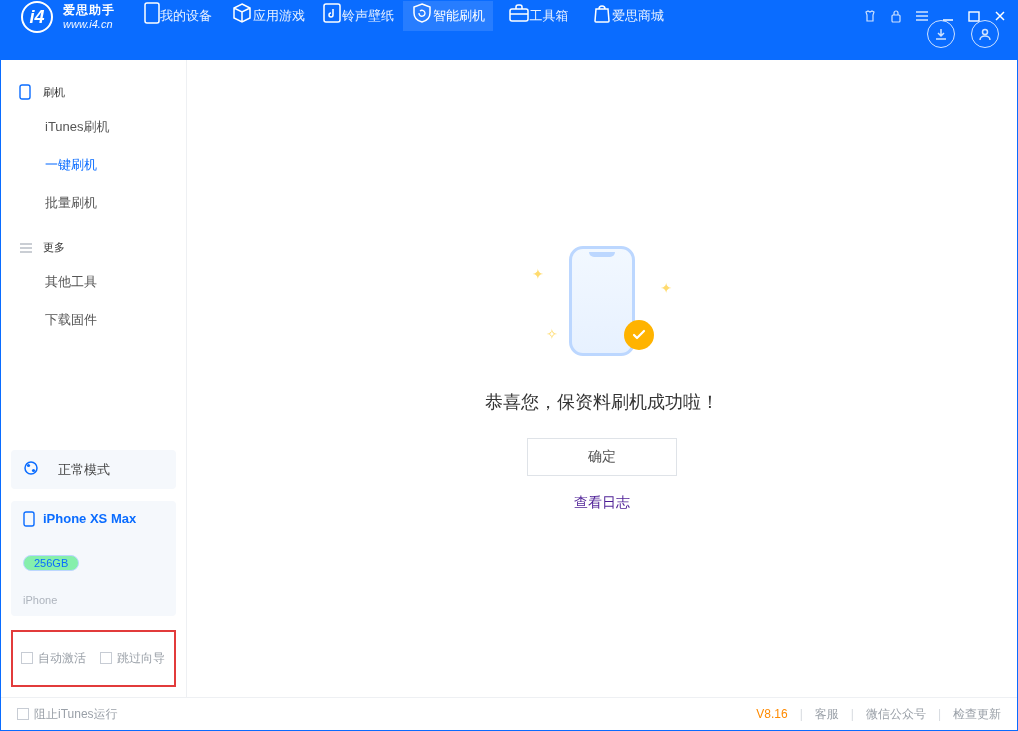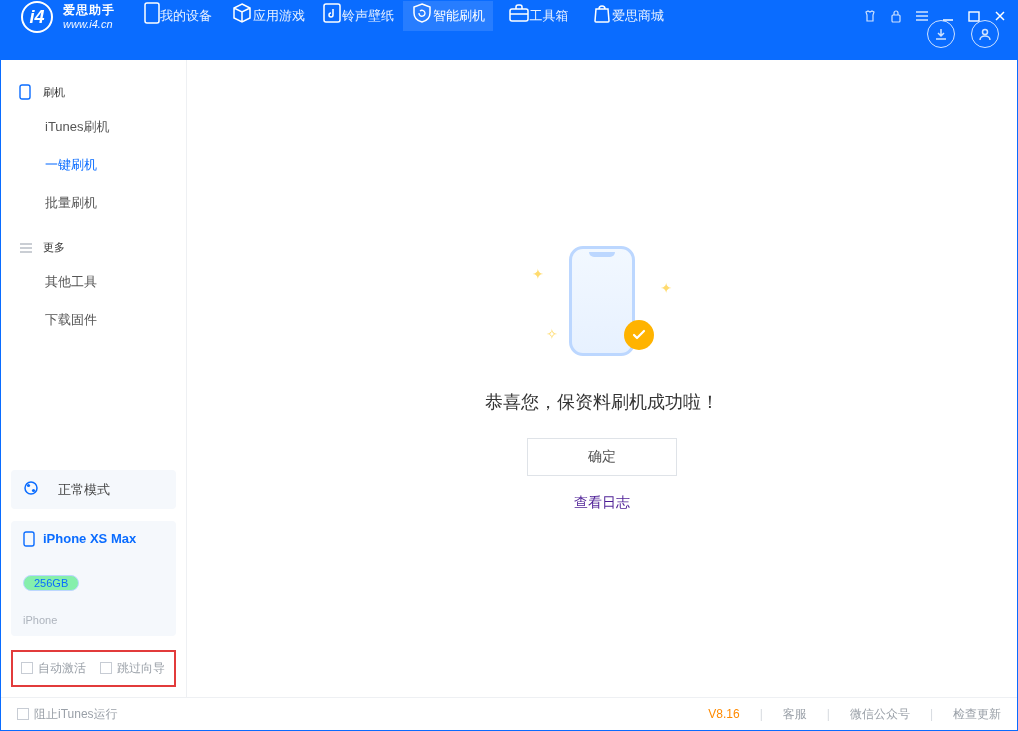--- a/index.html
+++ b/index.html
@@ -69,21 +69,21 @@
 }
 .dev-card { flex-direction: column; align-items: flex-start; }
 .dev-card .dev-row1 { display:flex; align-items:flex-start; gap:8px; font-weight:bold; color:#0a6cff; }
 .dev-badge {
   display:inline-block; margin-top:6px; padding: 1px 10px;
   border: 1px solid #bcd7ff; border-radius: 10px; color:#0a6cff;
   font-size: 11px; background:#86efac;
 }
 .dev-sub { font-size: 11px; color:#aeb4bd; margin-top:4px; }
 .chkrow {
-  margin: 8px 10px 10px 10px; border: 2px solid #e23b3b; padding: 8px 8px;
+  margin: 8px 10px 10px 10px; border: 2px solid #e23b3b; padding: 18px 8px;
   display:flex; gap: 14px; font-size: 12px; color:#9aa0a8;
 }
 .chk { width: 12px; height: 12px; border: 1px solid #c7ccd4; display:inline-block; margin-right:5px; vertical-align:-2px; }
 .content { flex: 1; display:flex; flex-direction:column; align-items:center; justify-content:center; }
 .hero { display:flex; flex-direction:column; align-items:center; }
 .hero-img { position:relative; width: 200px; height: 120px; margin-bottom: 24px; }
 .phone-shape {
   position:absolute; left:50%; top:0; transform:translateX(-50%);
   width: 66px; height: 110px; border: 3px solid #bcd7ff; border-radius: 14px;
   background: linear-gradient(180deg,#f2f8ff,#e7f1ff);
@@ -101,21 +101,21 @@
   width: 150px; height: 38px; border:1px solid #dfe3e8; background:#fff;
   font-size: 14px; color:#555; cursor:pointer; margin-bottom: 18px;
 }
 .log-link { font-size: 14px; color:#4c1d95; cursor:pointer; }
 .statusbar {
   height: 32px; border-top:1px solid #eef0f3;
   display:flex; align-items:center; font-size:12px; color:#9aa0a8;
   padding: 16px 16px;
 }
 .statusbar .sb-left { display:flex; align-items:center; gap:6px; }
-.statusbar .sb-right { margin-left:auto; display:flex; align-items:center; gap:20px; }
+.statusbar .sb-right { margin-left:auto; display:flex; align-items:center; gap:12px; }
 .sb-sep { color:#d7dbe0; }
 .ver { color:#ff8a00; }
 </style>
 </head>
 <body>
 
 <div class="app-window">
 
   <div class="titlebar">
     <div class="logo-area">

